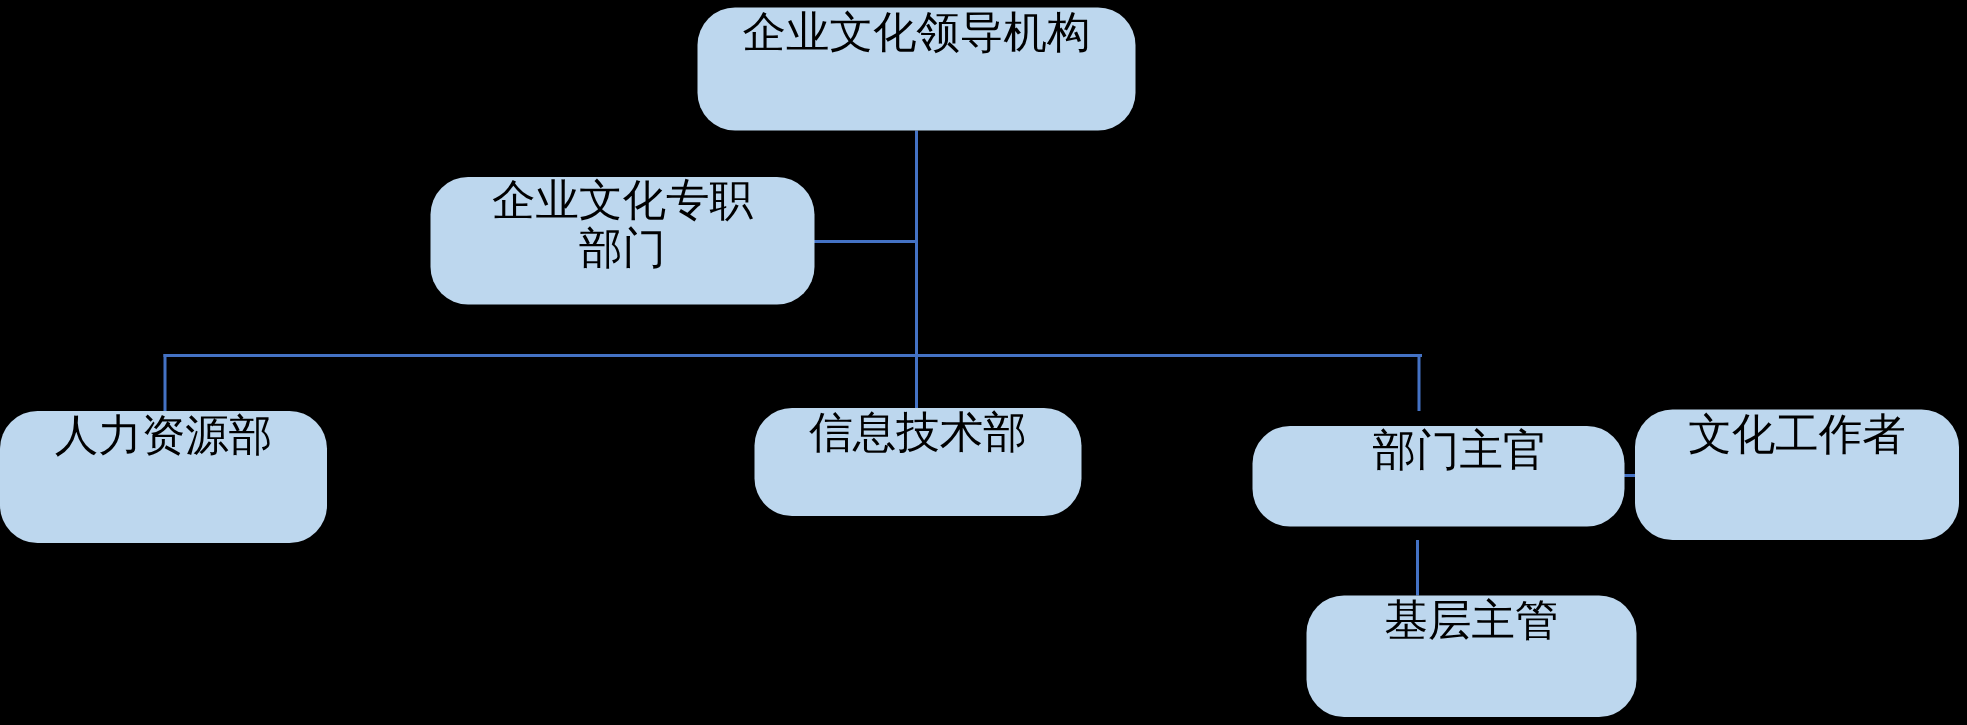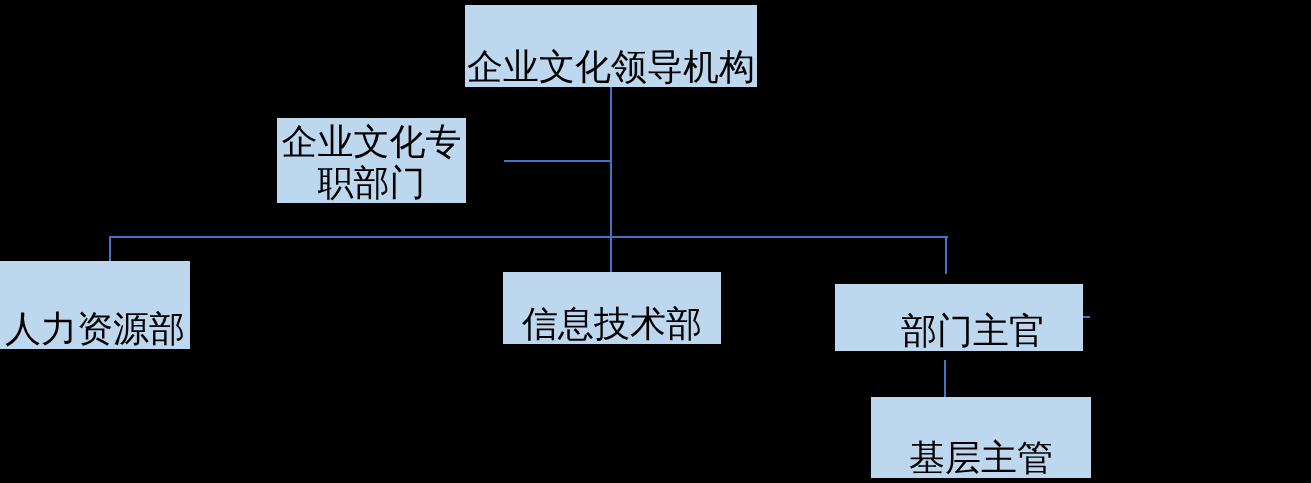--- a/index.html
+++ b/index.html
@@ -13,32 +13,33 @@
     height: 483px;
     background: var(--bg, #000000);
     overflow: hidden;
     font-family: "DejaVu Sans", "Liberation Sans", sans-serif;
   }
   .node {
     position: absolute;
     background: var(--node-fill, #BDD7EE);
     color: var(--text, #000000);
     display: flex;
-    align-items: flex-end;
+    align-items: flex-start;
     justify-content: center;
     text-align: center;
-    font-size: 36px;
+    font-size: 29px;
     line-height: 1.12;
+    border-radius: 25px;
   }
   .node .node-label { display: block; }
   
   .n-leadership   { left: 465px;  top: 5px;   width: 292px; height: 82px; }
-  .n-dedicated    { left: 277px;  top: 118px; width: 189px; height: 85px; font-family: Liberation Serif, serif; }
+  .n-dedicated    { left: 287px;  top: 118px; width: 256px; height: 85px; font-family: Liberation Serif, serif; }
   .n-dedicated .node-label { max-width: 182px; }
-  .n-hr           { left: 0px;    top: 261px; width: 190px; height: 88px; }
+  .n-hr           { left: 0px;    top: 274px; width: 218px; height: 88px; }
   .n-it           { left: 503px;  top: 272px; width: 218px; height: 72px; }
   .n-depthead     { left: 835px;  top: 284px; width: 220px; height: 67px; padding-left: 28px; }
   .n-worker       { left: 1090px; top: 273px; width: 216px; height: 87px; }
   .n-grassroots   { left: 835px;  top: 397px; width: 220px; height: 81px; margin-left: 36px; }
   
   .connector {
     position: absolute;
     background: var(--connector, #4472C4);
   }
   .c-trunk        { left: 610px;  top: 87px;  width: 2px;   height: 150px; }
@@ -77,18 +78,21 @@
   </div>
 
   <div class="node n-it">
     <span class="node-label">信息技术部</span>
   </div>
 
   <div class="node n-depthead">
     <span class="node-label">部门主官</span>
   </div>
 
+  <div class="node n-worker">
+    <span class="node-label">文化工作者</span>
+  </div>
 
   <div class="node n-grassroots">
     <span class="node-label">基层主管</span>
   </div>
 
 </div>
 
 </body></html>

